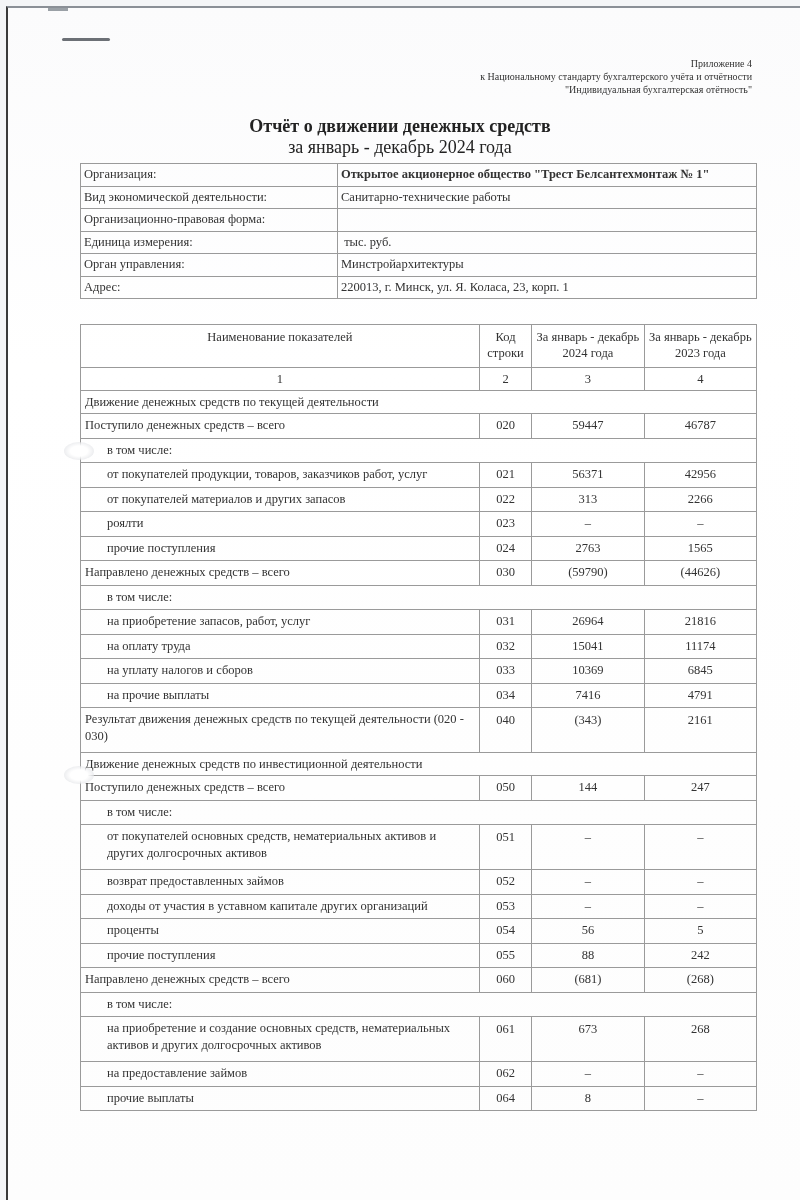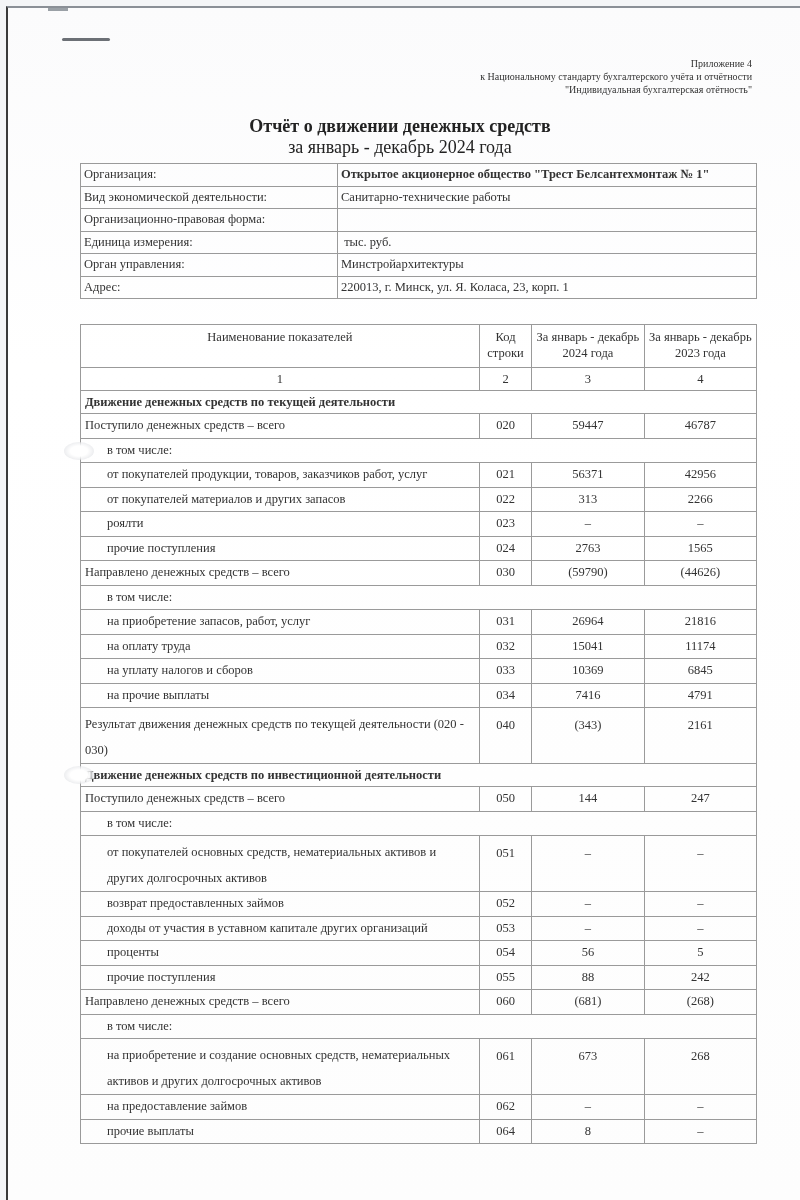--- a/index.html
+++ b/index.html
@@ -107,26 +107,26 @@
       vertical-align: top;
       padding-top: 4px;
       height: 38px;
     }
     .main td { height: 23.5px; }
     .main td.name { width: 384px; }
     .main td.code { width: 44px; text-align: center; }
     .main td.v { width: 107px; text-align: center; }
     .main tr.num td { text-align: center; height: 22px; }
     .main tr.section td {
-      font-weight: bold;
+      font-weight: normal;
       height: 22px;
       margin-left: 36px;
     }
     .main tr.sub td.name { padding-left: 26px; }
-    .main tr.two td { height: 40px; vertical-align: top; padding-top: 3px; line-height: 26px; margin-top: 24px; }
+    .main tr.two td { height: 40px; vertical-align: top; padding-top: 3px; line-height: 17px; margin-top: 24px; }
     .main tr.two td.code, .main tr.two td.v { padding-top: 4px; }
     .punch {
       position: absolute;
       width: 30px;
       height: 18px;
       border-radius: 50%;
       background: radial-gradient(ellipse at center, #ffffff 40%, rgba(220,222,226,0.6) 75%, rgba(255,255,255,0) 100%);
     }
   </style>
 </head>

